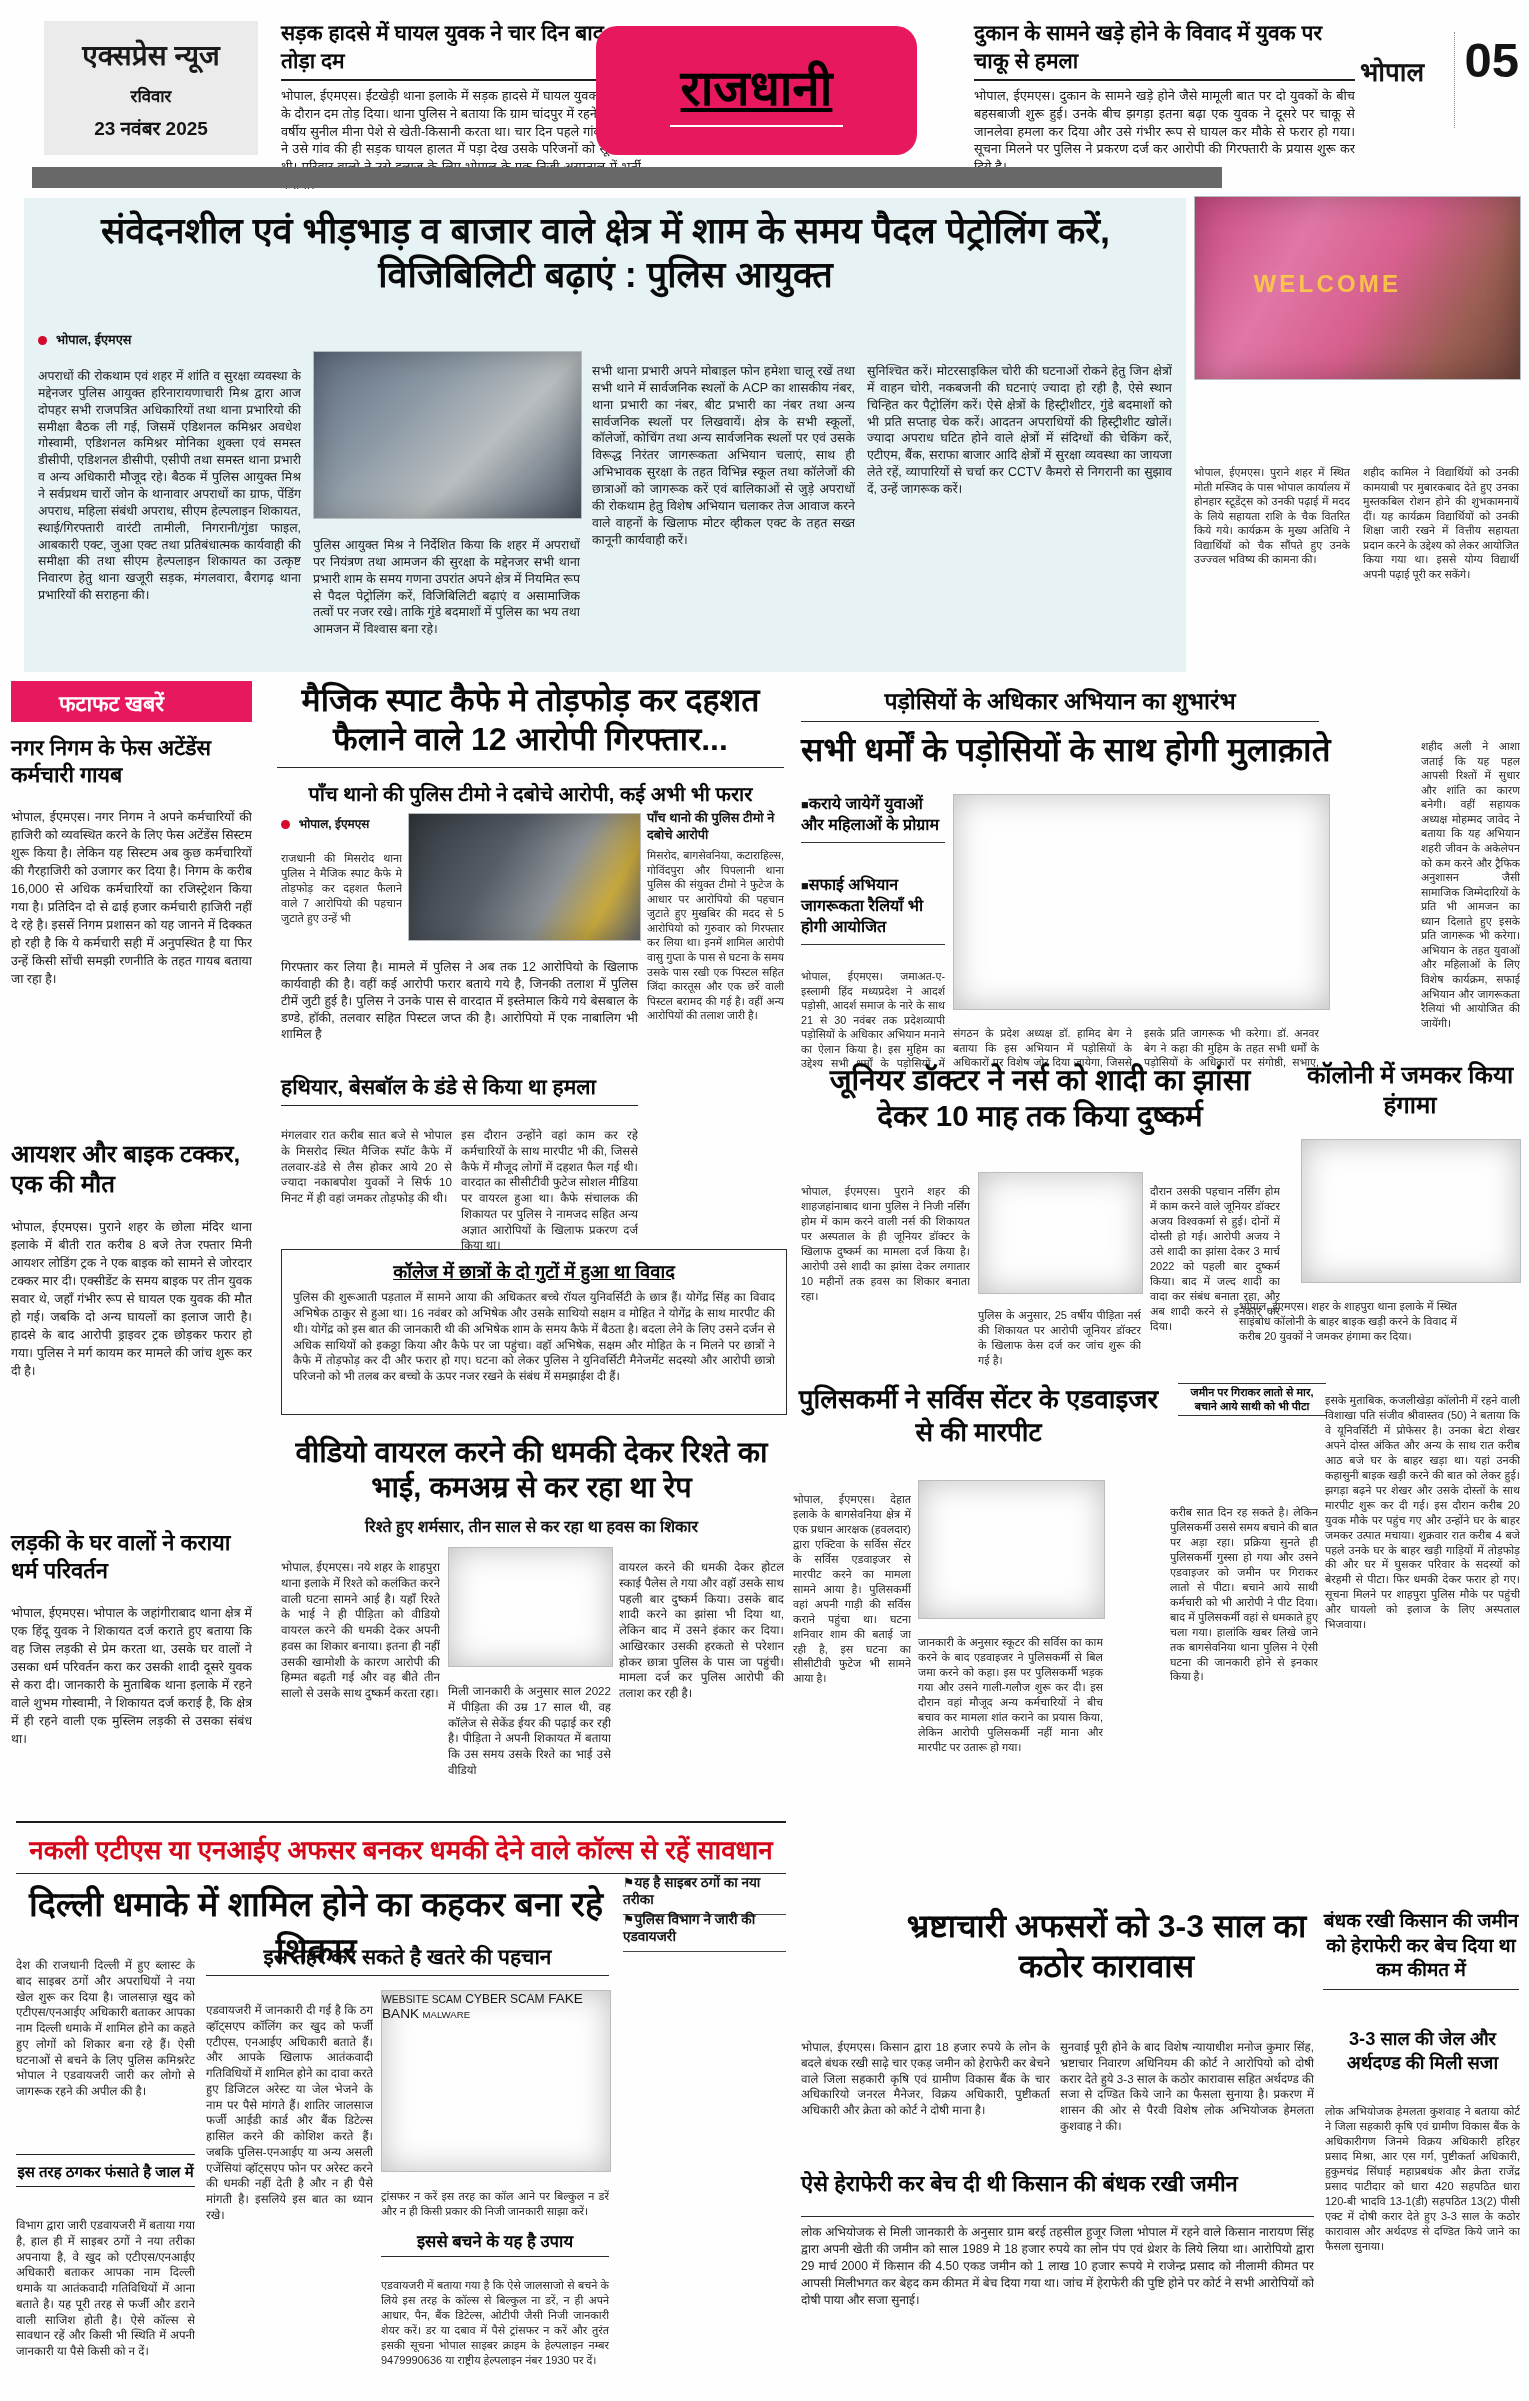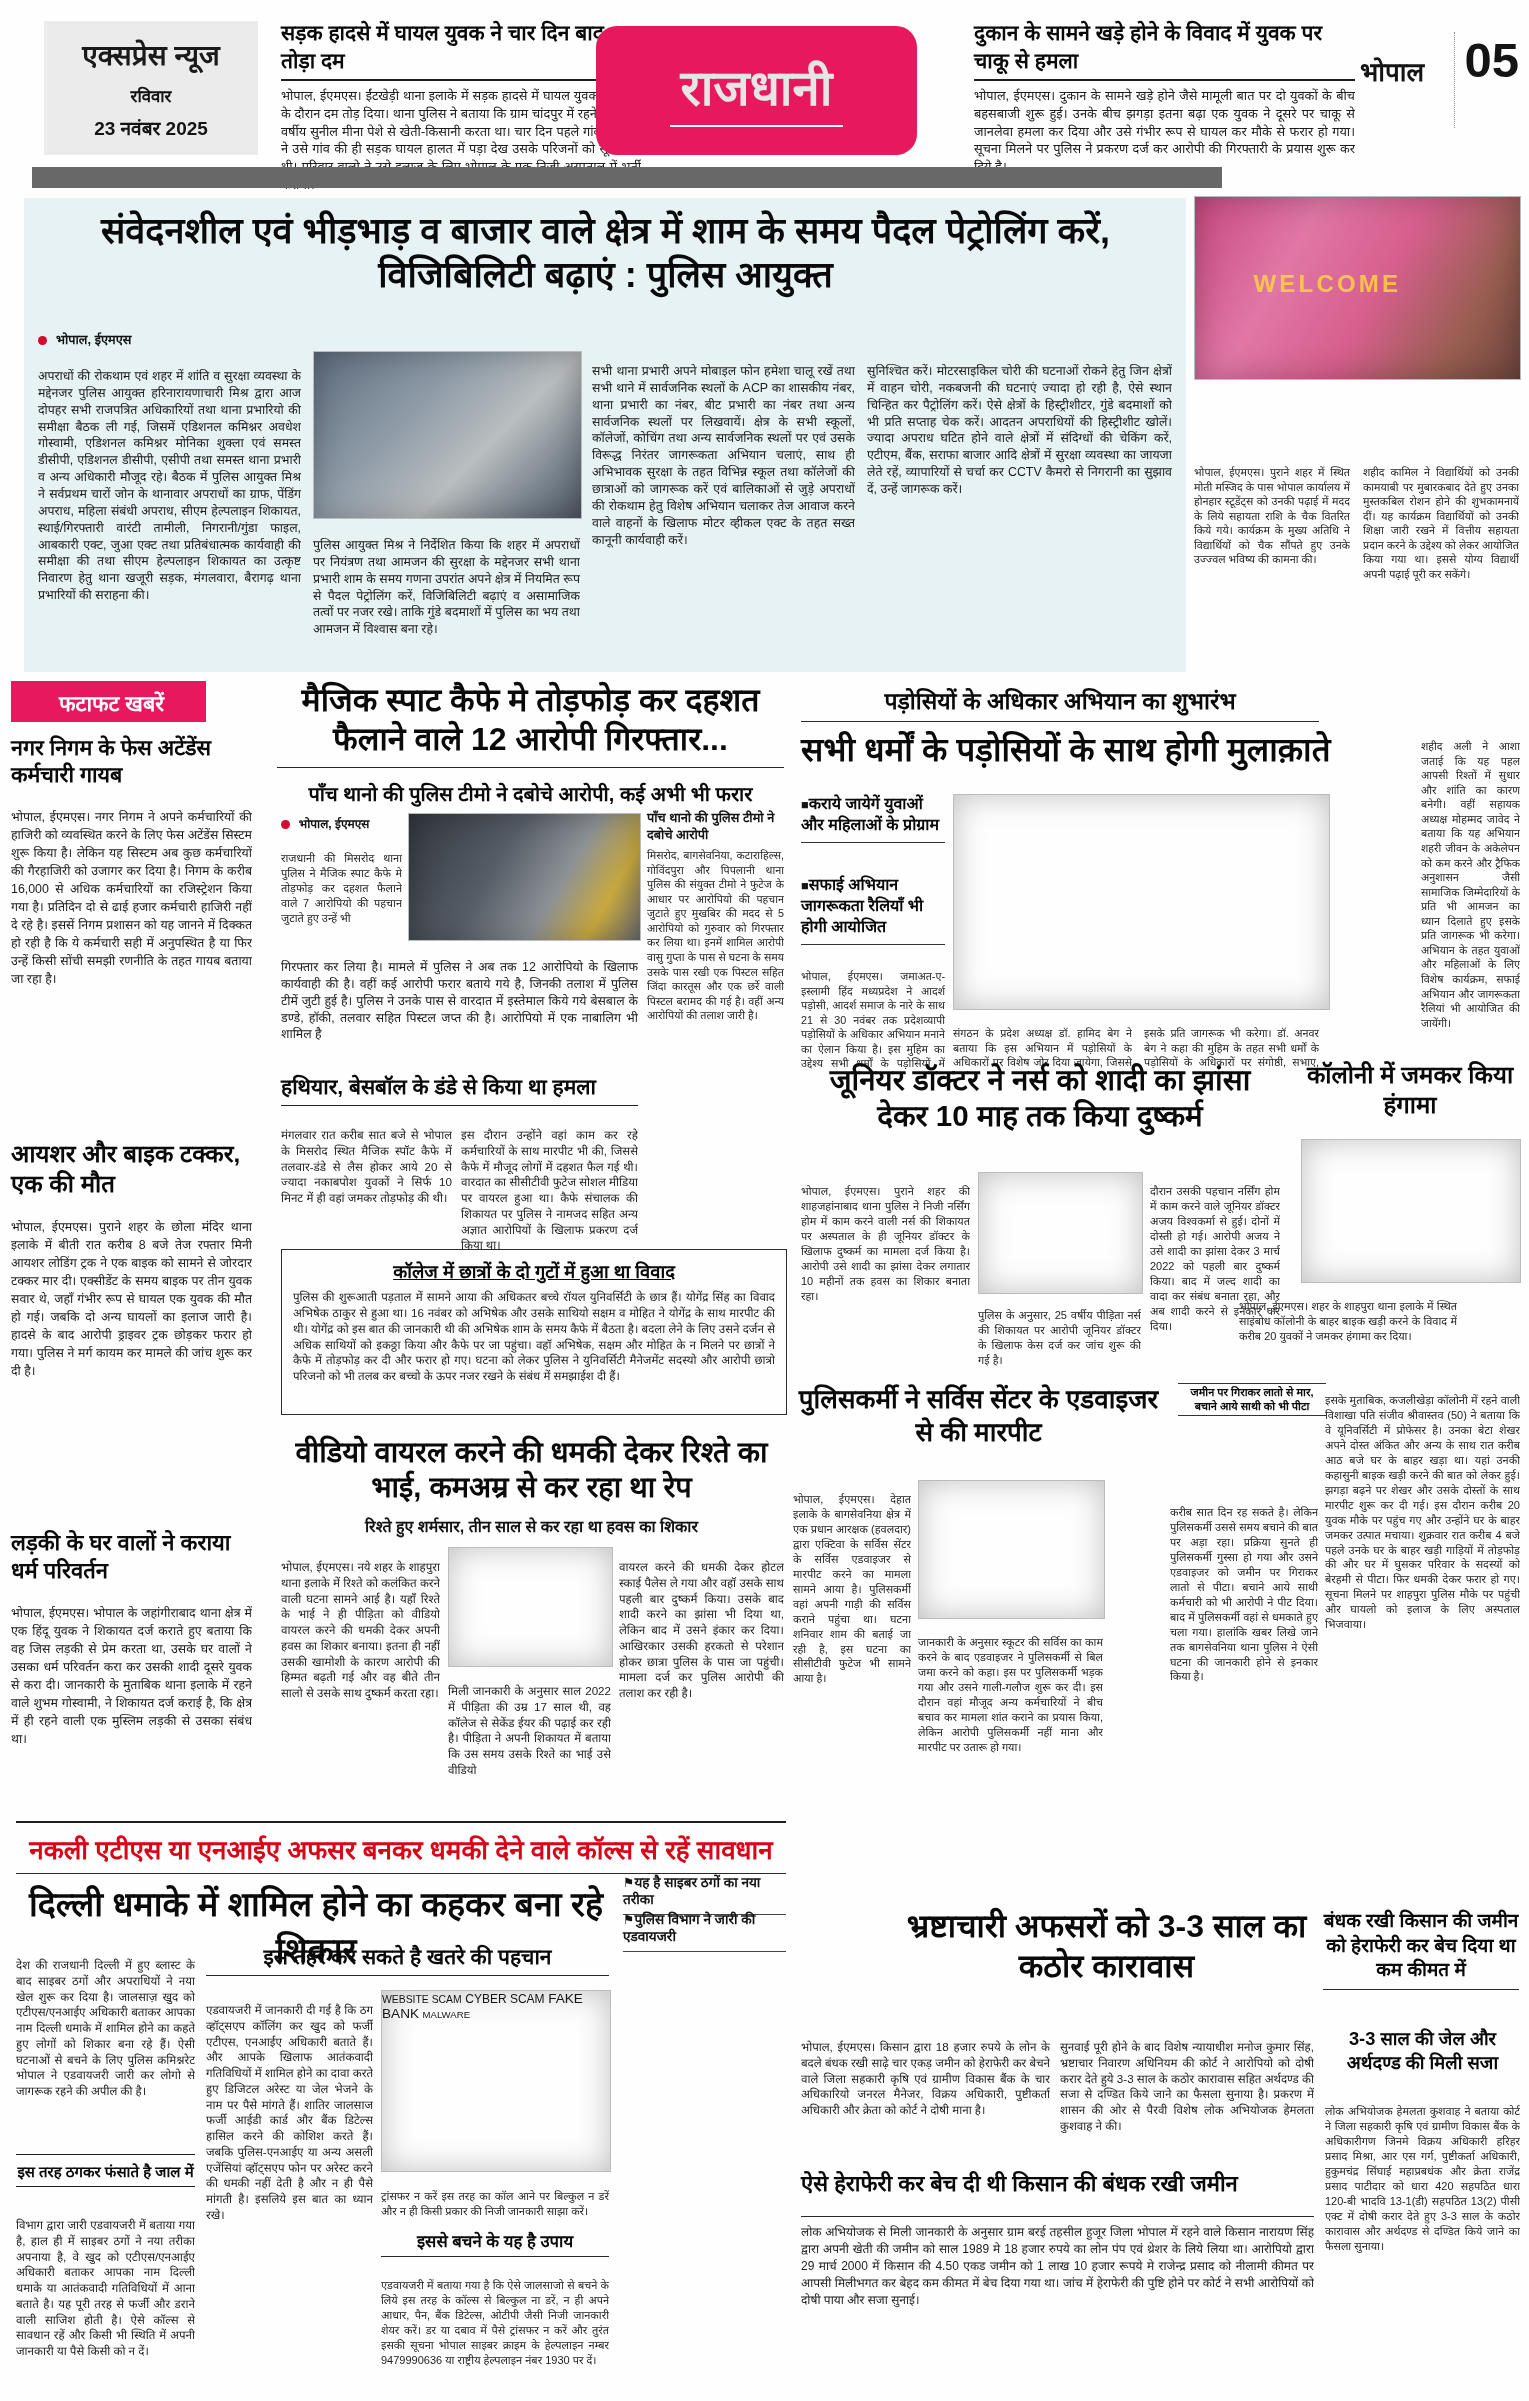--- a/index.html
+++ b/index.html
@@ -46,21 +46,21 @@
       <span class="b" style="display:block;font-size:19px;margin-top:8px;">23 नवंबर 2025</span>
     </span>
   </div>
 
   <div class="abs" style="left:281px;top:17.5px;width:360px;">
     <div class="hl rule-b" style="font-size:21px;padding-bottom:5.6px;">सड़क हादसे में घायल युवक ने चार दिन बाद तोड़ा दम</div>
     <div class="txt-md just" style="margin-top:6.4px;height:128px;">भोपाल, ईएमएस। ईंटखेड़ी थाना इलाके में सड़क हादसे में घायल युवक ने इलाज के दौरान दम तोड़ दिया। थाना पुलिस ने बताया कि ग्राम चांदपुर में रहने वाला 40 वर्षीय सुनील मीना पेशे से खेती-किसानी करता था। चार दिन पहले गांव के लोगों ने उसे गांव की ही सड़क घायल हालत में पड़ा देख उसके परिजनों को सूचना दी थी। परिवार वालो ने उसे इलाज के लिए भोपाल के एक निजी अस्पताल में भर्ती कराया।</div>
   </div>
 
   <div class="abs" style="left:596px;top:25.5px;width:321px;height:129px;background:#e8185e;border-radius:21px;display:flex;align-items:center;justify-content:center;">
-    <span class="xb" style="color:#e5e5e5;font-size:49px;border-bottom:2.4px solid #ffffff;padding:0 11px 6.4px;">राजधानी</span>
+    <span class="xb" style="color:#000000;font-size:49px;border-bottom:2.4px solid #ffffff;padding:0 11px 6.4px;text-decoration:underline;">राजधानी</span>
   </div>
 
   <div class="abs" style="left:974px;top:17.5px;width:381px;">
     <div class="hl rule-b" style="font-size:21px;padding-bottom:5.6px;">दुकान के सामने खड़े होने के विवाद में युवक पर चाकू से हमला</div>
     <div class="txt-md just" style="margin-top:6.4px;height:128px;">भोपाल, ईएमएस। दुकान के सामने खड़े होने जैसे मामूली बात पर दो युवकों के बीच बहसबाजी शुरू हुई। उनके बीच झगड़ा इतना बढ़ा एक युवक ने दूसरे पर चाकू से जानलेवा हमला कर दिया और उसे गंभीर रूप से घायल कर मौके से फरार हो गया। सूचना मिलने पर पुलिस ने प्रकरण दर्ज कर आरोपी की गिरफ्तारी के प्रयास शुरू कर दिये है।</div>
   </div>
 
   <div class="abs b" style="left:1360px;top:53px;font-size:26px;">भोपाल</div>
   <div class="abs" style="left:1454px;top:32px;height:96px;border-left:1.6px dotted #8d8d8d;padding-left:9.6px;">
     <span class="xb" style="font-size:49px;">05</span>
@@ -79,21 +79,21 @@
   <div class="abs txt just" style="left:313px;top:525px;width:267px;height:140px;font-size:12.4px;">पुलिस आयुक्त मिश्र ने निर्देशित किया कि शहर में अपराधों पर नियंत्रण तथा आमजन की सुरक्षा के मद्देनजर सभी थाना प्रभारी शाम के समय गणना उपरांत अपने क्षेत्र में नियमित रूप से पैदल पेट्रोलिंग करें, विजिबिलिटी बढ़ाएं व असामाजिक तत्वों पर नजर रखे। ताकि गुंडे बदमाशों में पुलिस का भय तथा आमजन में विश्वास बना रहे।</div>
   <div class="abs txt just" style="left:592px;top:351px;width:263px;height:314px;font-size:12.4px;">सभी थाना प्रभारी अपने मोबाइल फोन हमेशा चालू रखें तथा सभी थाने में सार्वजनिक स्थलों के ACP का शासकीय नंबर, थाना प्रभारी का नंबर, बीट प्रभारी का नंबर तथा अन्य सार्वजनिक स्थलों पर लिखवायें। क्षेत्र के सभी स्कूलों, कॉलेजों, कोचिंग तथा अन्य सार्वजनिक स्थलों पर एवं उसके विरूद्ध निरंतर जागरूकता अभियान चलाएं, साथ ही अभिभावक सुरक्षा के तहत विभिन्न स्कूल तथा कॉलेजों की छात्राओं को जागरूक करें एवं बालिकाओं से जुड़े अपराधों की रोकथाम हेतु विशेष अभियान चलाकर तेज आवाज करने वाले वाहनों के खिलाफ मोटर व्हीकल एक्ट के तहत सख्त कानूनी कार्यवाही करें।</div>
   <div class="abs txt just" style="left:867px;top:351px;width:305px;height:314px;font-size:12.4px;">सुनिश्चित करें। मोटरसाइकिल चोरी की घटनाओं रोकने हेतु जिन क्षेत्रों में वाहन चोरी, नकबजनी की घटनाएं ज्यादा हो रही है, ऐसे स्थान चिन्हित कर पैट्रोलिंग करें। ऐसे क्षेत्रों के हिस्ट्रीशीटर, गुंडे बदमाशों को भी प्रति सप्ताह चेक करें। आदतन अपराधियों की हिस्ट्रीशीट खोलें। ज्यादा अपराध घटित होने वाले क्षेत्रों में संदिग्धों की चेकिंग करें, एटीएम, बैंक, सराफा बाजार आदि क्षेत्रों में सुरक्षा व्यवस्था का जायजा लेते रहें, व्यापारियों से चर्चा कर CCTV कैमरो से निगरानी का सुझाव दें, उन्हें जागरूक करें।</div>
 
   <div class="ph ph-cheque" style="left:1194px;top:196px;width:325px;height:182px;">
     <span style="position:absolute;left:18%;top:40%;color:#ffd23f;font-weight:800;font-size:24px;letter-spacing:3.2px;opacity:.85;">WELCOME</span>
   </div>
   <div class="abs txt-sm just" style="left:1194px;top:453px;width:156px;height:218px;">भोपाल, ईएमएस। पुराने शहर में स्थित मोती मस्जिद के पास भोपाल कार्यालय में होनहार स्टूडेंट्स को उनकी पढ़ाई में मदद के लिये सहायता राशि के चैक वितरित किये गये। कार्यक्रम के मुख्य अतिथि ने विद्यार्थियों को चैक सौंपते हुए उनके उज्ज्वल भविष्य की कामना की।</div>
   <div class="abs txt-sm just" style="left:1363px;top:453px;width:156px;height:218px;">शहीद कामिल ने विद्यार्थियों को उनकी कामयाबी पर मुबारकबाद देते हुए उनका मुस्तकबिल रोशन होने की शुभकामनायें दीं। यह कार्यक्रम विद्यार्थियों को उनकी शिक्षा जारी रखने में वित्तीय सहायता प्रदान करने के उद्देश्य को लेकर आयोजित किया गया था। इससे योग्य विद्यार्थी अपनी पढ़ाई पूरी कर सकेंगे।</div>
 
-  <div class="abs" style="left:11px;top:681px;width:195px;height:41px;background:#e8185e;">
+  <div class="abs" style="left:11px;top:681px;width:241px;height:41px;background:#e8185e;">
     <span class="tri" style="left:-1.6px;top:-1.6px;"></span>
     <span class="xb" style="position:absolute;left:48px;top:7.2px;color:#fff;font-size:21.5px;">फटाफट खबरें</span>
   </div>
   <div class="abs hl" style="left:11px;top:735px;width:239px;font-size:21.5px;line-height:1.25;">नगर निगम के फेस अटेंडेंस कर्मचारी गायब</div>
   <div class="abs txt just" style="left:11px;top:797px;width:241px;height:313px;font-size:12.4px;line-height:1.45;">भोपाल, ईएमएस। नगर निगम ने अपने कर्मचारियों की हाजिरी को व्यवस्थित करने के लिए फेस अटेंडेंस सिस्टम शुरू किया है। लेकिन यह सिस्टम अब कुछ कर्मचारियों की गैरहाजिरी को उजागर कर दिया है। निगम के करीब 16,000 से अधिक कर्मचारियों का रजिस्ट्रेशन किया गया है। प्रतिदिन दो से ढाई हजार कर्मचारी हाजिरी नहीं दे रहे है। इससें निगम प्रशासन को यह जानने में दिक्कत हो रही है कि ये कर्मचारी सही में अनुपस्थित है या फिर उन्हें किसी सोंची समझी रणनीति के तहत गायब बताया जा रहा है।</div>
   <div class="abs hl" style="left:11px;top:1139px;width:239px;font-size:24px;line-height:1.25;">आयशर और बाइक टक्कर, एक की मौत</div>
   <div class="abs txt just" style="left:11px;top:1207px;width:241px;height:305px;font-size:12.4px;line-height:1.45;">भोपाल, ईएमएस। पुराने शहर के छोला मंदिर थाना इलाके में बीती रात करीब 8 बजे तेज रफ्तार मिनी आयशर लोडिंग ट्रक ने एक बाइक को सामने से जोरदार टक्कर मार दी। एक्सीडेंट के समय बाइक पर तीन युवक सवार थे, जहाँ गंभीर रूप से घायल एक युवक की मौत हो गई। जबकि दो अन्य घायलों का इलाज जारी है। हादसे के बाद आरोपी ड्राइवर ट्रक छोड़कर फरार हो गया। पुलिस ने मर्ग कायम कर मामले की जांच शुरू कर दी है।</div>
   <div class="abs hl" style="left:11px;top:1529px;width:239px;font-size:22px;line-height:1.25;">लड़की के घर वालों ने कराया धर्म परिवर्तन</div>
   <div class="abs txt just" style="left:11px;top:1593px;width:241px;height:217px;font-size:12.4px;line-height:1.45;">भोपाल, ईएमएस। भोपाल के जहांगीराबाद थाना क्षेत्र में एक हिंदू युवक ने शिकायत दर्ज कराते हुए बताया कि वह जिस लड़की से प्रेम करता था, उसके घर वालों ने उसका धर्म परिवर्तन करा कर उसकी शादी दूसरे युवक से करा दी। जानकारी के मुताबिक थाना इलाके में रहने वाले शुभम गोस्वामी, ने शिकायत दर्ज कराई है, कि क्षेत्र में ही रहने वाली एक मुस्लिम लड़की से उसका संबंध था।</div>
   <div class="abs vline-dash" style="left:268px;top:679px;height:1139px;"></div>

